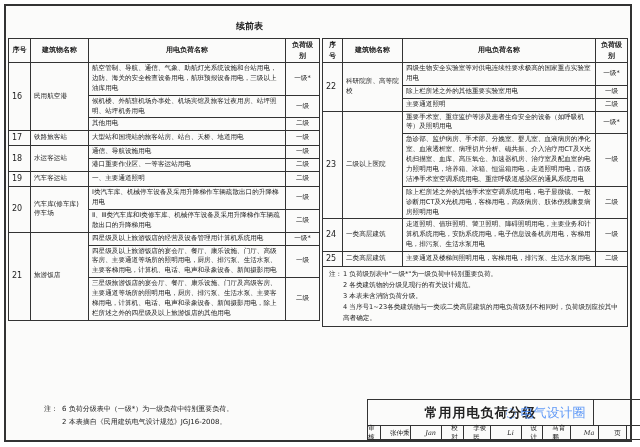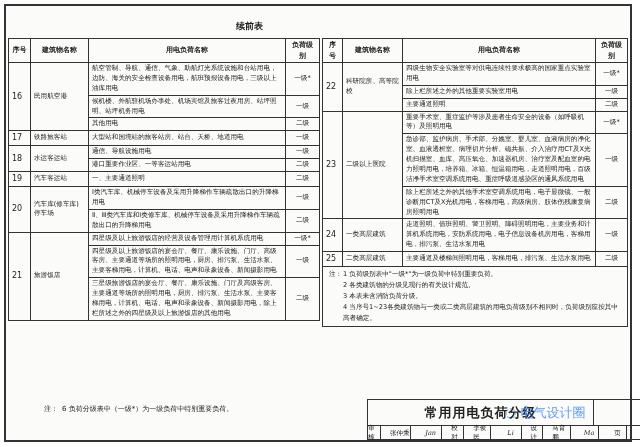--- a/index.html
+++ b/index.html
@@ -174,20 +174,21 @@
         </div>
       </td>
     </tr>
   </tbody>
 </table>
 
 <div class="notes-left">
   <span>注：</span>
   <div style="padding-left:18px;margin-top:-13px;">
     <div>6  负荷分级表中（一级*）为一级负荷中特别重要负荷。</div>
+    <div>2  本表摘自《民用建筑电气设计规范》JGJ16-2008。</div>
   </div>
 </div>
 
 <div class="title-block">
   <div class="tb-title">常用用电负荷分级</div>
   <div class="tb-page"></div>
   <div class="tb-row">
     <div style="width:18px">审核</div>
     <div style="width:30px">张仲秉</div>
     <div style="width:32px" class="sig">Jan</div>

